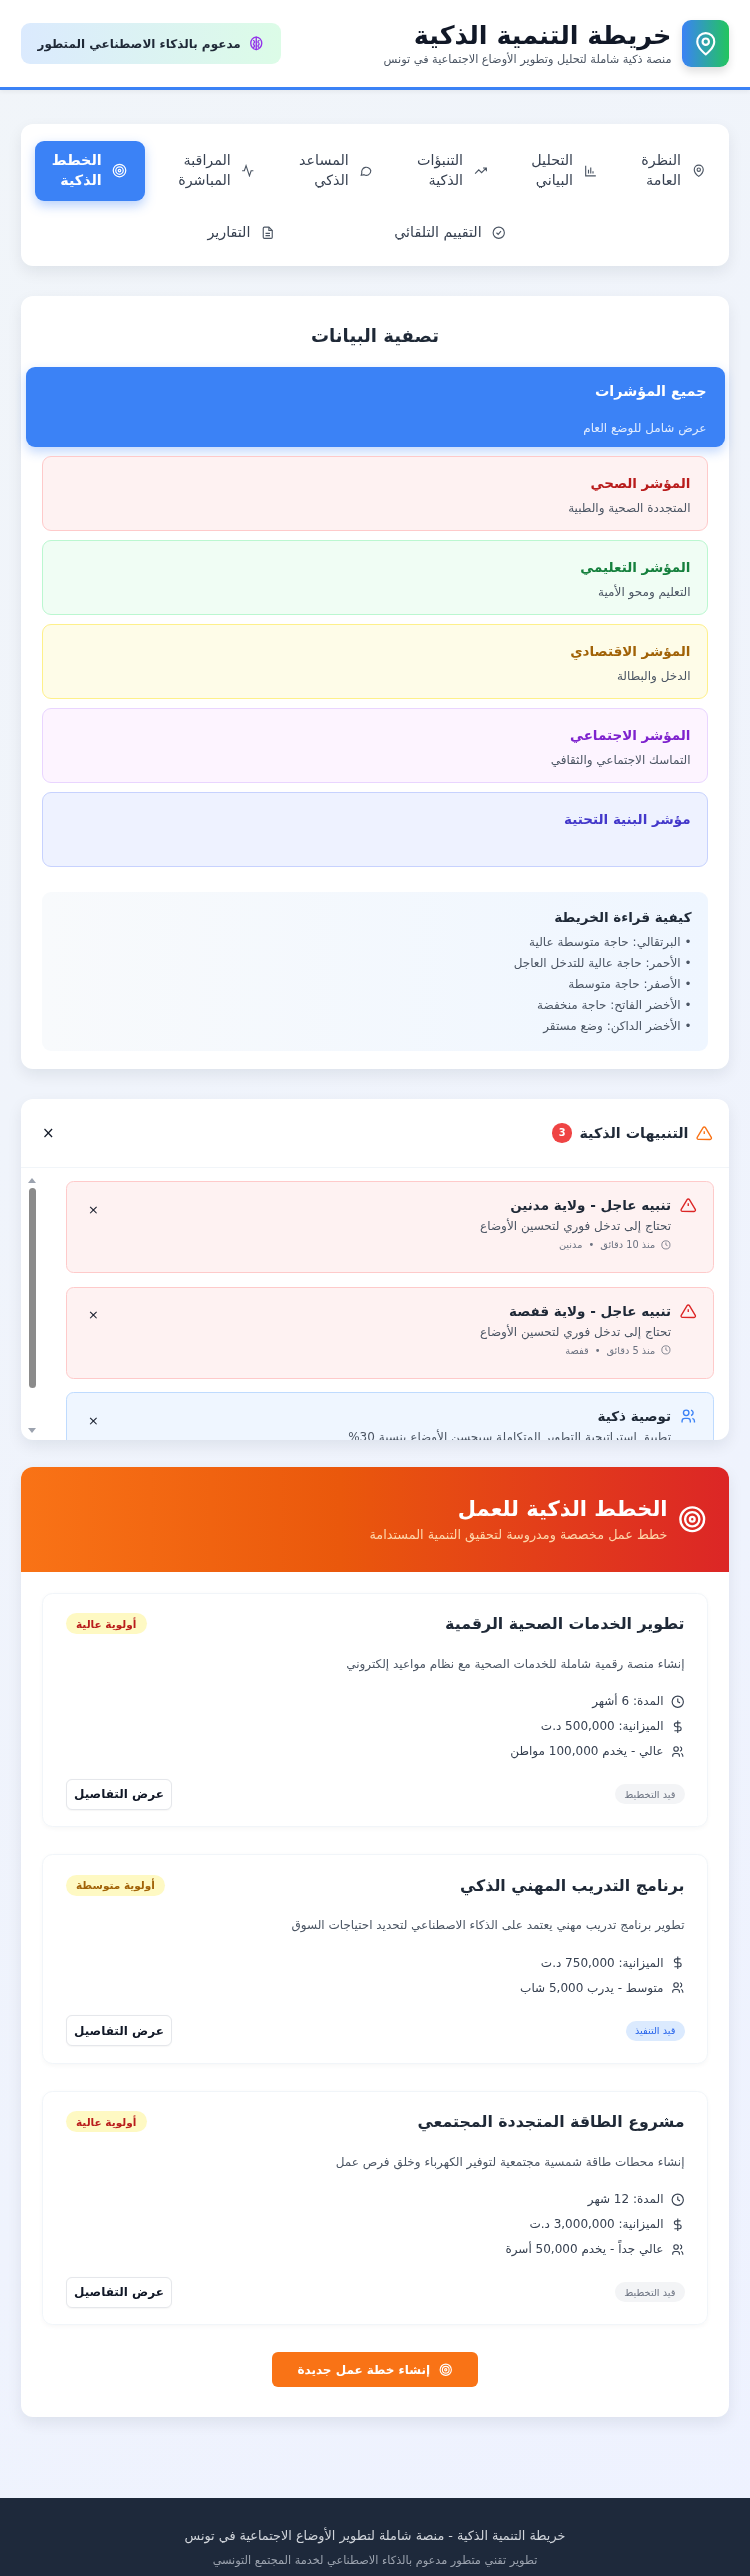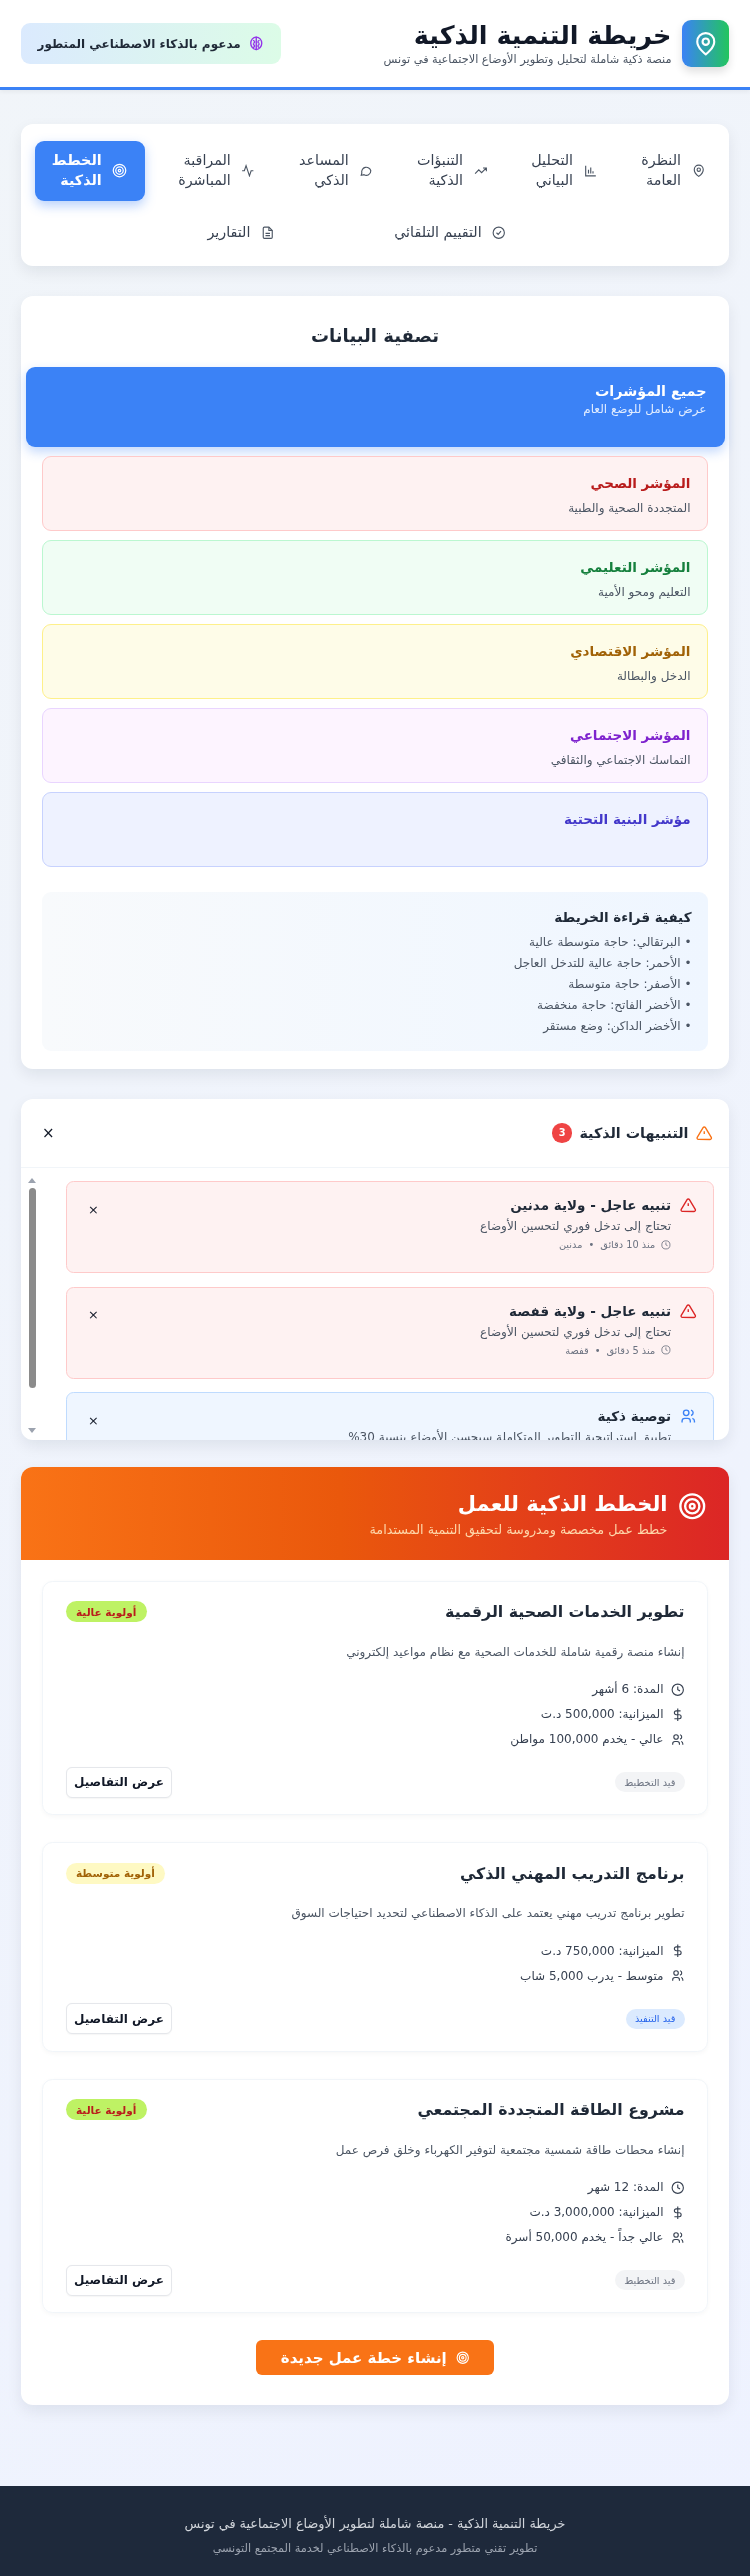--- a/index.html
+++ b/index.html
@@ -68,21 +68,21 @@
   
   .filter-card { margin-top: 30px; padding: 15px 4.5px 18px 4.5px; }
   .filter-title { text-align: center; font-size: 18px; font-weight: bold; color: #1f2937; margin: 13.5px 0 21px; }
   .filter-all {
     background: #3b82f6; color: #fff;
     border-radius: 9px; padding: 16.5px 18px;
     height: 80px; margin: 0 0 9px 0;
     box-shadow: 0 4.5px 10.5px rgba(59,130,246,0.3);
   }
   .filter-all .t { font-size: 14.3px; font-weight: bold; }
-  .filter-all .s { font-size: 12px; margin-top: 3px; color: #e0ecff; }
+  .filter-all .s { font-size: 12px; margin-top: 22px; color: #e0ecff; }
   .filter-item {
     margin: 9px 16.5px 0 16.5px; border-radius: 9px; padding: 18px 16.5px;
     height: 75px; border: 1.5px solid;
   }
   .filter-item .t { font-size: 13.5px; font-weight: bold; }
   .filter-item .s { font-size: 12px; color: #4b5563; margin-top: 10.5px; }
   .fi-health { background: #fef2f2; border-color: #fecaca; }
   .fi-health .t { color: #b91c1c; }
   .fi-edu { background: #f0fdf4; border-color: #bbf7d0; }
   .fi-edu .t { color: #15803d; }
@@ -133,50 +133,50 @@
   .alert-row { display: flex; align-items: flex-start; gap: 9px; }
   .alert-title { font-size: 13.5px; font-weight: bold; color: #1f2937; }
   .alert-msg { font-size: 12px; color: #4b5563; margin-top: 6px; }
   .alert-meta { font-size: 9.8px; color: #6b7280; margin-top: 6px; display: flex; align-items: center; gap: 6px; }
   .alert-close { position: absolute; left: 21px; top: 19.5px; font-size: 12.8px; color: #111827; cursor: pointer; }
 
   
   .plans-card { margin-top: 27px; overflow: hidden; }
   .plans-head {
     background: linear-gradient(270deg, #dc2626 0%, #ea580c 55%, #f97316 100%);
-    padding: 25.5px 22.5px; color: #fff; height: 93px; display: flex; align-items: flex-start; gap: 10.5px;
+    padding: 25.5px 22.5px; color: #fff; height: 105px; display: flex; align-items: center; gap: 10.5px;
   }
   .plans-title { font-size: 21px; font-weight: bold; }
   .plans-sub { font-size: 12.8px; color: #fed7aa; margin-top: 6px; }
   .plans-body { padding: 21px 21px 19.5px; }
   .plan {
     border: 0.8px solid #f1f5f9; border-radius: 10.5px; padding: 19.5px 22.5px 16.5px;
     margin-bottom: 27px; box-shadow: 0 1.5px 4.5px rgba(0,0,0,0.03);
   }
   .plan-top { display: flex; justify-content: space-between; align-items: center; }
   .plan-title { font-size: 15.8px; font-weight: bold; color: #1f2937; }
   .prio { font-size: 10.5px; padding: 4.5px 10.5px; border-radius: 12px; font-weight: bold; }
-  .prio-high { background: #bef264; color: #b91c1c; }
+  .prio-high { background: #fef9c3; color: #b91c1c; }
   .prio-med { background: #fef9c3; color: #a16207; }
   .plan-desc { font-size: 12px; color: #4b5563; margin-top: 22.5px; }
   .plan-meta { margin-top: 18px; }
   .plan-meta div { display: flex; align-items: center; gap: 7.5px; font-size: 12px; color: #374151; height: 25px; }
   .plan-foot { display: flex; justify-content: space-between; align-items: center; margin-top: 15px; }
   .status { font-size: 9.8px; padding: 4.5px 9px; border-radius: 10.5px; }
   .status-plan { background: #f3f4f6; color: #6b7280; }
   .status-exec { background: #dbeafe; color: #2563eb; }
   .details-btn {
     border: 0.8px solid #e5e7eb; background: #fff; border-radius: 6px; padding: 7.5px 7.5px;
     font-size: 12px; font-weight: bold; color: #111827; cursor: pointer;
     font-family: inherit; box-shadow: 0 0.8px 1.5px rgba(0,0,0,0.04); text-align: right;
   }
   .new-plan-wrap { display: flex; justify-content: center; margin: 3px 0 10.5px; }
   .new-plan-btn {
     background: #f97316; color: #fff; border: none; border-radius: 6px;
-    height: 35px; padding: 0 25px; font-size: 15px; font-weight: bold;
+    height: 35px; padding: 0 25px; font-size: 12px; font-weight: bold;
     display: flex; align-items: center; gap: 9px; cursor: pointer; font-family: inherit;
   }
 
   
   .footer {
     margin-top: 81px; background: #1e293b; height: 129px;
     text-align: center; padding-top: 30px;
   }
   .footer .f1 { font-size: 12.8px; color: #d1d5db; }
   .footer .f2 { font-size: 11.3px; color: #9ca3af; margin-top: 10.5px; }

